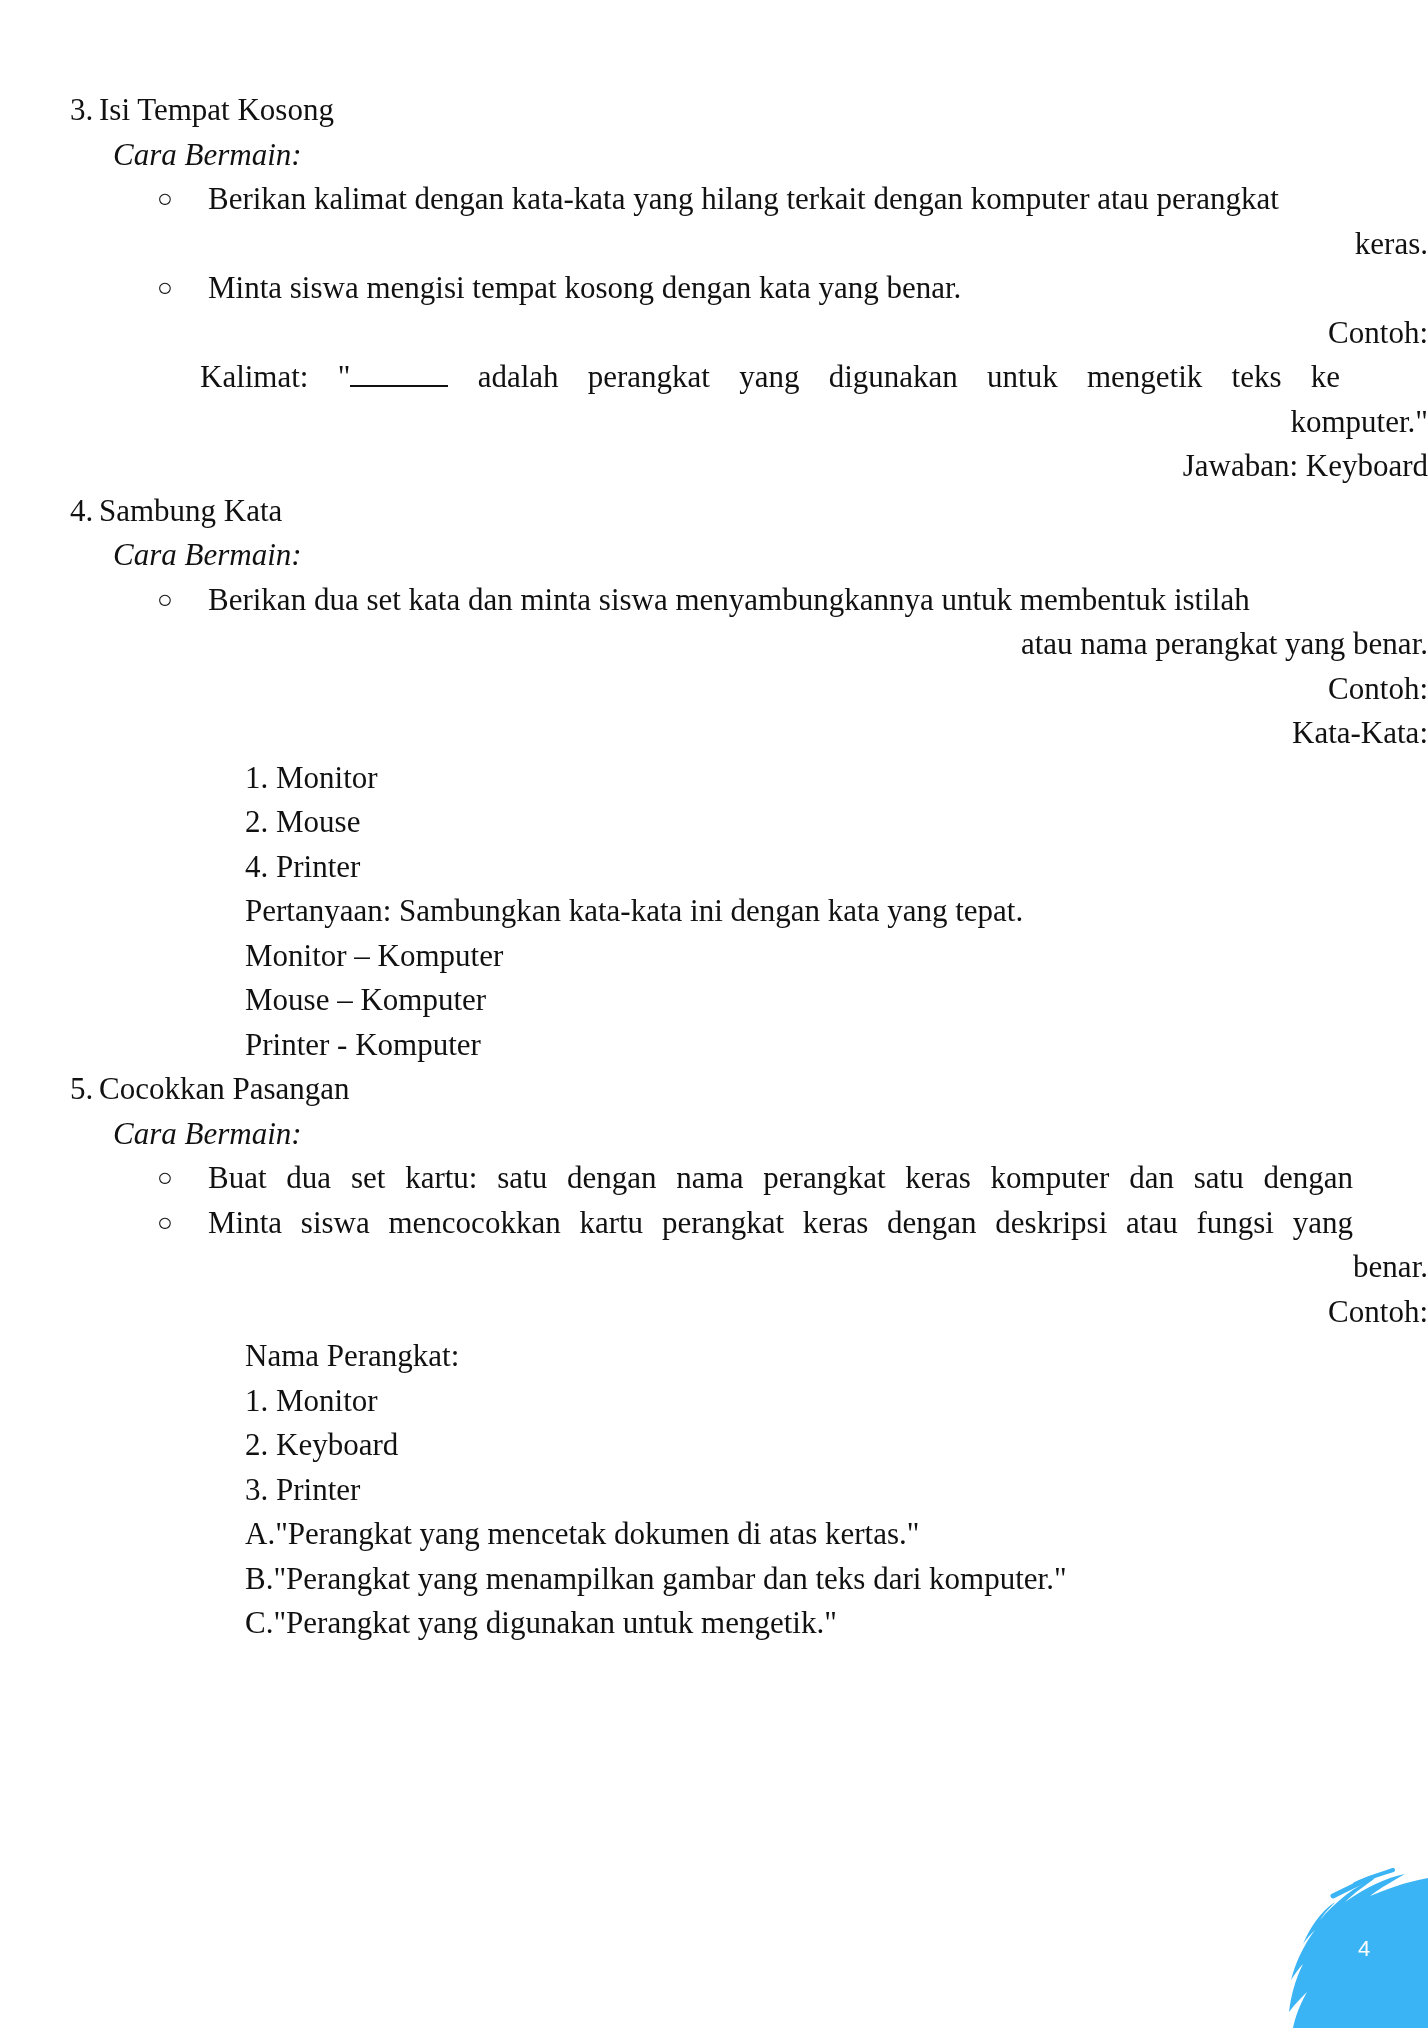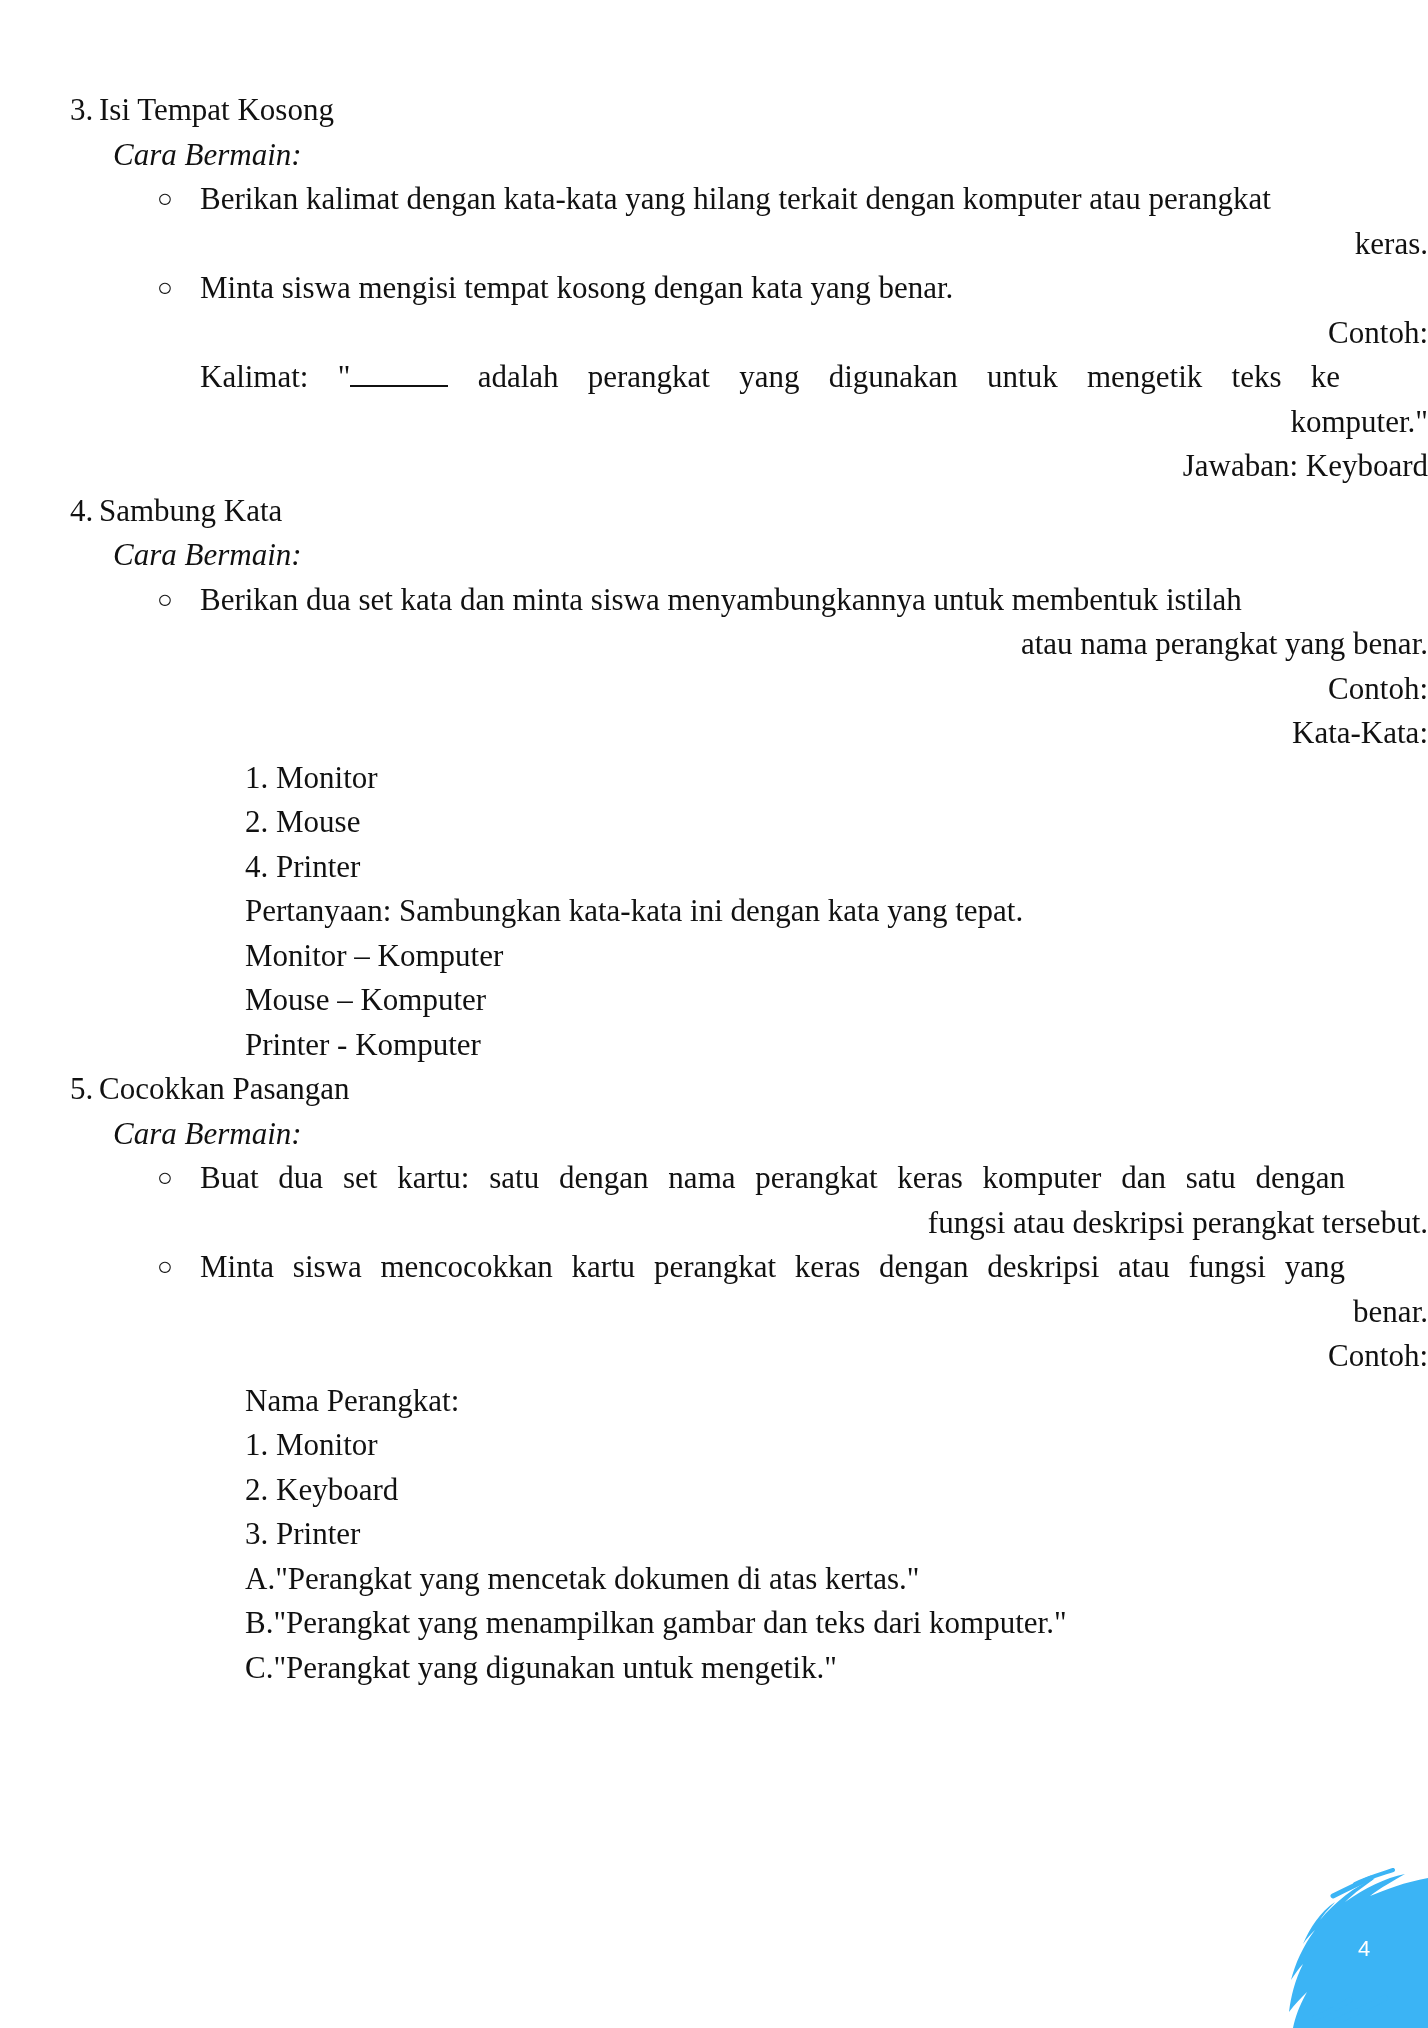--- a/index.html
+++ b/index.html
@@ -32,21 +32,21 @@
     .sub { padding-left: 113px; font-style: italic; }
     .bullet-line { position: relative; }
     .bullet {
       position: absolute;
       left: 157px;
       top: 0;
       font-size: 26px;
     }
     .btext {
       position: absolute;
-      left: 200px;
+      left: 208px;
       width: 1145px;
     }
     .justify {
       text-align: justify;
       text-align-last: justify;
       white-space: normal;
     }
     .ind { padding-left: 200px; text-align: right; }
     .ind2 { padding-left: 197px; margin-left: 48px; }
     .blank {
@@ -123,21 +123,20 @@
 
   <div class="line">
     <span class="num">5.</span>
     <span class="num-text">Cocokkan Pasangan</span>
   </div>
   <div class="line sub">Cara Bermain:</div>
   <div class="line bullet-line">
     <span class="bullet">○</span>
     <span class="btext justify">Buat dua set kartu: satu dengan nama perangkat keras komputer dan satu dengan</span>
   </div>
-  <div class="line ind">fungsi atau deskripsi perangkat tersebut.</div>
   <div class="line bullet-line">
     <span class="bullet">○</span>
     <span class="btext justify">Minta siswa mencocokkan kartu perangkat keras dengan deskripsi atau fungsi yang</span>
   </div>
   <div class="line ind">benar.</div>
   <div class="line ind">Contoh:</div>
   <div class="line ind2">Nama Perangkat:</div>
   <div class="line ind2">1. Monitor</div>
   <div class="line ind2">2. Keyboard</div>
   <div class="line ind2">3. Printer</div>

